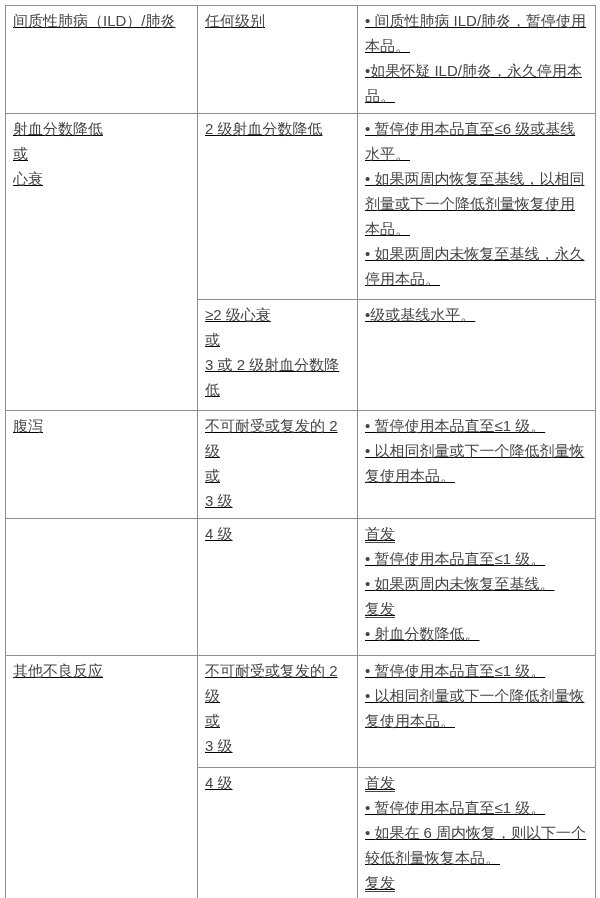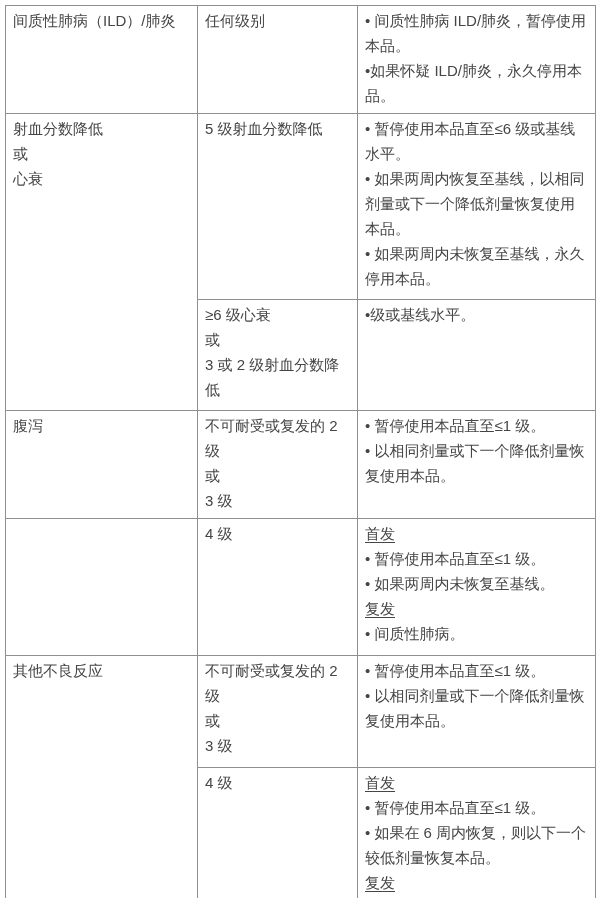--- a/index.html
+++ b/index.html
@@ -6,20 +6,21 @@
     margin:0;
     padding:0;
     background:#ffffff;
     font-family:"Liberation Sans", sans-serif;
   }
   .page{
     width:600px;
     height:898px;
     background:#ffffff;
     overflow:hidden;
+    text-decoration:underline;
   }
   table.doc-table{
     border-collapse:collapse;
     table-layout:fixed;
     width:590px;
     margin:5px 0 0 5px;
     background:#ffffff;
   }
   col.c1{width:192px}
   col.c2{width:160px}
@@ -68,32 +69,32 @@
         </td>
       </tr>
 
       <tr>
         <td rowspan="2">
           <span class="ln">射血分数降低</span>
           <span class="ln">或</span>
           <span class="ln">心衰</span>
         </td>
         <td class="h181">
-          <span class="ln">5 级射血分数降低</span>
+          <span class="ln">2 级射血分数降低</span>
         </td>
         <td class="h181">
           <span class="ln">• 暂停使用本品直至≤6 级或基线水平。</span>
           <span class="ln">• 如果两周内恢复至基线，以相同剂量或下一个降低剂量恢复使用本品。</span>
           <span class="ln">• 如果两周内未恢复至基线，永久停用本品。</span>
         </td>
       </tr>
 
       <tr>
         <td class="h106">
-          <span class="ln">≥6 级心衰</span>
+          <span class="ln">≥2 级心衰</span>
           <span class="ln">或</span>
           <span class="ln">3 或 2 级射血分数降低</span>
         </td>
         <td class="h106">
           <span class="ln">•级或基线水平。</span>
         </td>
       </tr>
 
       <tr>
         <td class="h103">
@@ -115,21 +116,21 @@
           <span class="ln"></span>
         </td>
         <td class="h132">
           <span class="ln">4 级</span>
         </td>
         <td class="h132">
           <span class="ln u">首发</span>
           <span class="ln">• 暂停使用本品直至≤1 级。</span>
           <span class="ln">• 如果两周内未恢复至基线。</span>
           <span class="ln u">复发</span>
-          <span class="ln">• 间质性肺病。</span>
+          <span class="ln">• 射血分数降低。</span>
         </td>
       </tr>
 
       <tr>
         <td rowspan="2">
           <span class="ln">其他不良反应</span>
         </td>
         <td class="h107">
           <span class="ln">不可耐受或复发的 2 级</span>
           <span class="ln">或</span>

